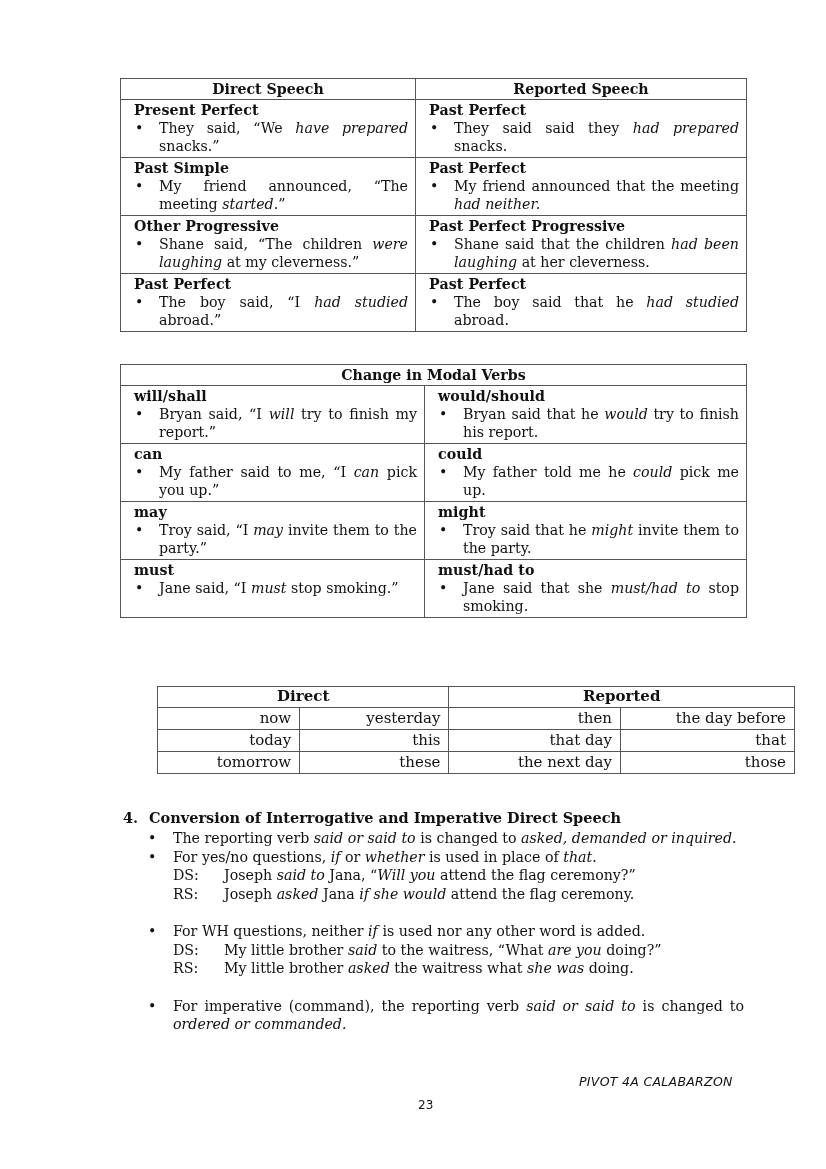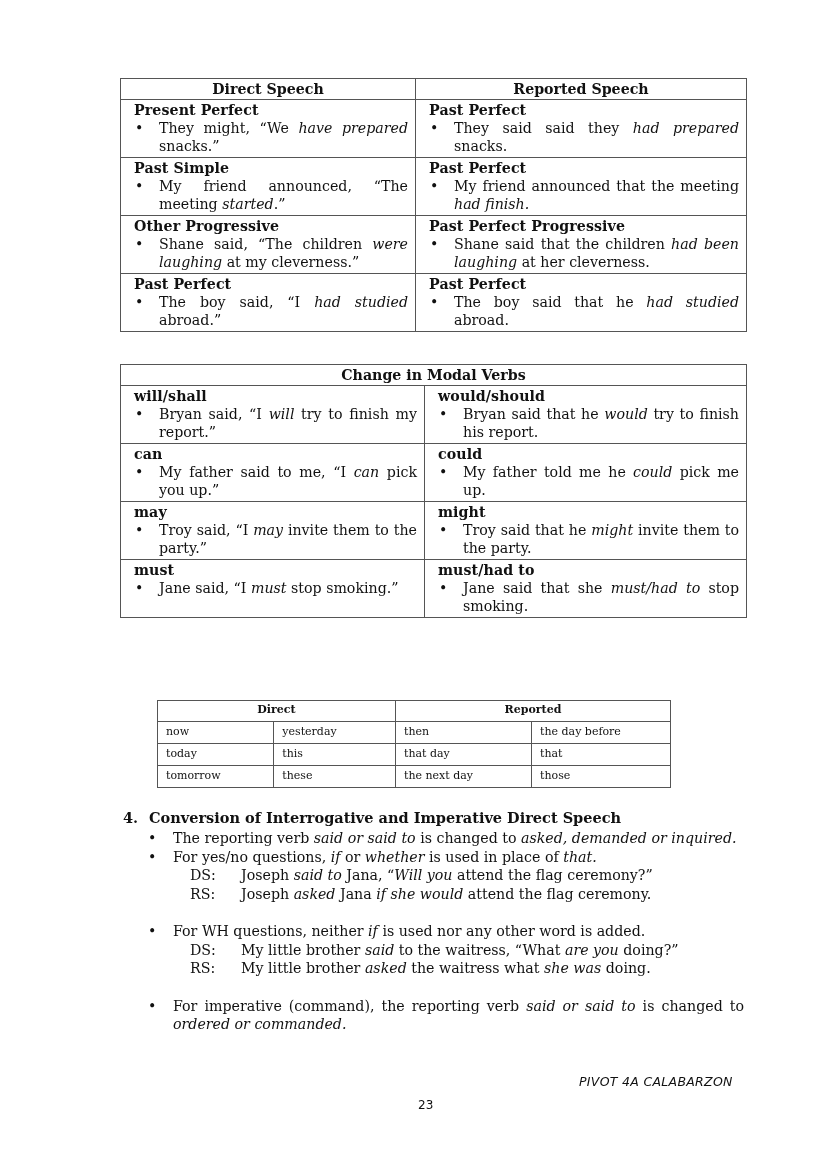--- a/index.html
+++ b/index.html
@@ -22,29 +22,29 @@
   .bullet-item .txt { flex: 1; text-align: justify; text-align-last: left; }
 
   #tense-table { top: 78px; }
   #tense-table col.c1 { width: 295px; }
   #modal-table { top: 364px; }
   #modal-table col.c1 { width: 304px; }
 
   .sec-title { position: absolute; left: 123px; font-weight: bold; font-size: 14.5px; }
   .sec-title .num { display: inline-block; width: 26px; }
 
-  #words-table { left: 157px; top: 700px; width: 514px; font-size: 11px; line-height: 18px; }
+  #words-table { left: 157px; top: 686px; width: 638px; font-size: 15px; line-height: 18px; }
   #words-table th { font-weight: bold; text-align: center; height: 20px; padding: 0; }
-  #words-table td { padding: 1px 8px 1px 8px; height: 19px; }
+  #words-table td { padding: 1px 8px 1px 8px; height: 19px; text-align: right; }
 
   .body-text { position: absolute; left: 148px; width: 596px; font-size: 14.2px; line-height: 18.5px; }
   .b-row { display: flex; }
   .b-row .dot { width: 25px; flex: 0 0 25px; }
   .b-row .txt { flex: 1; text-align: justify; text-align-last: left; }
-  .ex-row { display: flex; margin-left: 42px; }
+  .ex-row { display: flex; margin-left: 25px; }
   .ex-row .lbl { width: 51px; flex: 0 0 51px; }
   i, em { font-style: italic; }
 
   .footer-pivot { position: absolute; left: 579px; top: 1074px; font-family: "DejaVu Sans", "Liberation Sans", sans-serif; font-style: italic; font-size: 12.5px; letter-spacing: 0.3px; }
   .page-num { position: absolute; left: 418px; top: 1098px; font-family: "DejaVu Sans", "Liberation Sans", sans-serif; font-size: 12px; }
 </style>
 </head>
 <body>
 
 <div class="page">
@@ -59,21 +59,21 @@
         <th>Direct Speech</th>
         <th>Reported Speech</th>
       </tr>
     </thead>
     <tbody id="tense-body">
         <tr>
           <td>
             <span class="cat">Present Perfect</span>
             <div class="bullet-item">
               <span class="dot">•</span>
-              <span class="txt"><span>They might, “We </span><i>have prepared</i><span> snacks.”</span></span>
+              <span class="txt"><span>They said, “We </span><i>have prepared</i><span> snacks.”</span></span>
             </div>
           </td>
           <td>
             <span class="cat">Past Perfect</span>
             <div class="bullet-item">
               <span class="dot">•</span>
               <span class="txt"><span>They said said they </span><i>had prepared</i><span> snacks.</span></span>
             </div>
           </td>
         </tr>
@@ -82,21 +82,21 @@
             <span class="cat">Past Simple</span>
             <div class="bullet-item">
               <span class="dot">•</span>
               <span class="txt"><span>My friend announced, “The meeting </span><i>started</i><span>.”</span></span>
             </div>
           </td>
           <td>
             <span class="cat">Past Perfect</span>
             <div class="bullet-item">
               <span class="dot">•</span>
-              <span class="txt"><span>My friend announced that the meeting </span><i>had finish.</i></span>
+              <span class="txt"><span>My friend announced that the meeting </span><i>had neither.</i></span>
             </div>
           </td>
         </tr>
         <tr>
           <td>
             <span class="cat">Other Progressive</span>
             <div class="bullet-item">
               <span class="dot">•</span>
               <span class="txt"><span>Shane said, “The children </span><i>were laughing</i><span> at my cleverness.”</span></span>
             </div>

